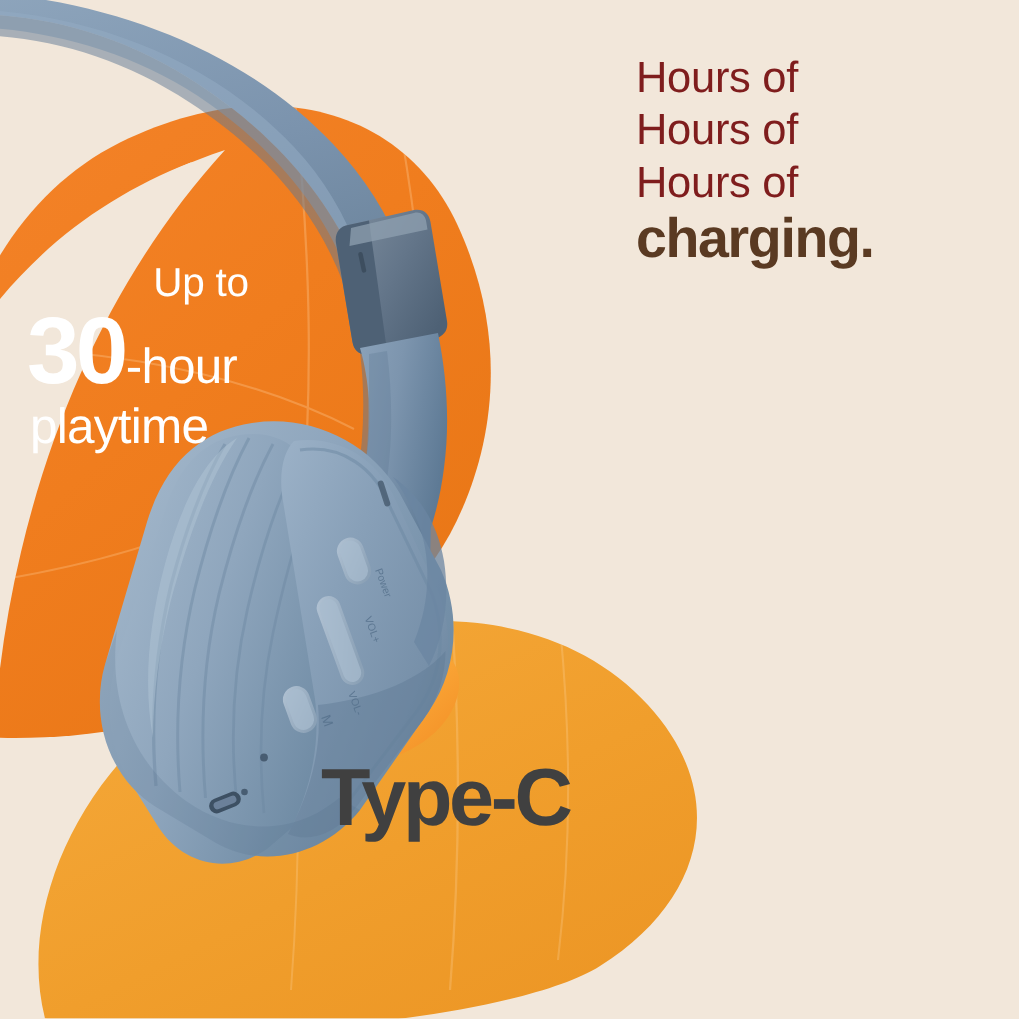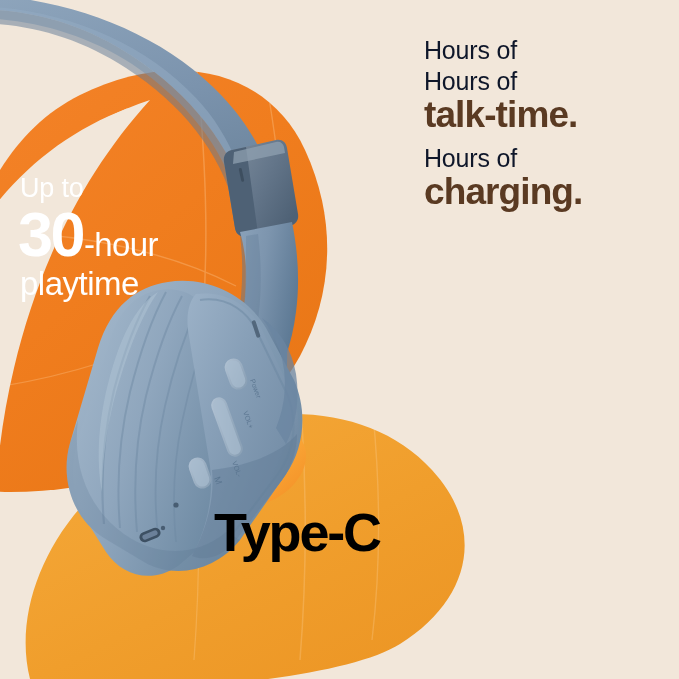--- a/index.html
+++ b/index.html
@@ -18,24 +18,24 @@
   #art{position:absolute;left:0;top:0;width:679px;height:679px;}
 
   
   .copy-block{
     position:absolute;
     left:424px;top:36px;
     width:250px;
   }
   .copy-line{margin:0 0 2px 0;}
   .copy-light{
-    font-size:25px;
+    font-size:29px;
     font-weight:300;
     letter-spacing:-0.2px;
-    color:#0f172a;
+    color:#7f1d1d;
     line-height:1.14;
     white-space:nowrap;
   }
   .copy-bold{
     font-size:37px;
     font-weight:700;
     letter-spacing:-0.9px;
     color:#5a3a22;
     line-height:1.08;
     white-space:nowrap;
@@ -48,20 +48,21 @@
     left:18px;top:175px;
     width:230px;
     color:#ffffff;
   }
   .pt-upto{
     font-size:27px;
     font-weight:300;
     letter-spacing:-0.2px;
     line-height:1;
     margin:0 0 4px 2px;
+    text-align:center;
   }
   .pt-mid{
     display:flex;
     align-items:baseline;
     margin:0 0 1px 0;
     line-height:1;
   }
   .pt-num{
     font-size:63px;
     font-weight:700;
@@ -80,21 +81,21 @@
     letter-spacing:-0.5px;
     line-height:1;
     margin:3px 0 14px 2px;
   }
 
   
   .typec-block{
     position:absolute;
     left:214px;top:505px;
     width:230px;
-    color:#000000;
+    color:#404040;
     text-align:left;
   }
   .tc-main{
     font-size:54px;
     font-weight:700;
     letter-spacing:-2.2px;
     line-height:1;
     margin:0;
   }
   .tc-sub{
@@ -357,21 +358,20 @@
     </div>
     <div class="pt-play">playtime</div>
   </div>
 
   <div class="copy-block">
     <div class="copy-line">
       <div class="copy-light">Hours of</div>
     </div>
     <div class="copy-line">
       <div class="copy-light">Hours of</div>
-      <div class="copy-bold">talk-time.</div>
     </div>
     <div class="copy-line">
       <div class="copy-light">Hours of</div>
       <div class="copy-bold">charging.</div>
     </div>
   </div>
 
   <div class="typec-block">
     <div class="tc-main">Type-C</div>
   </div>

